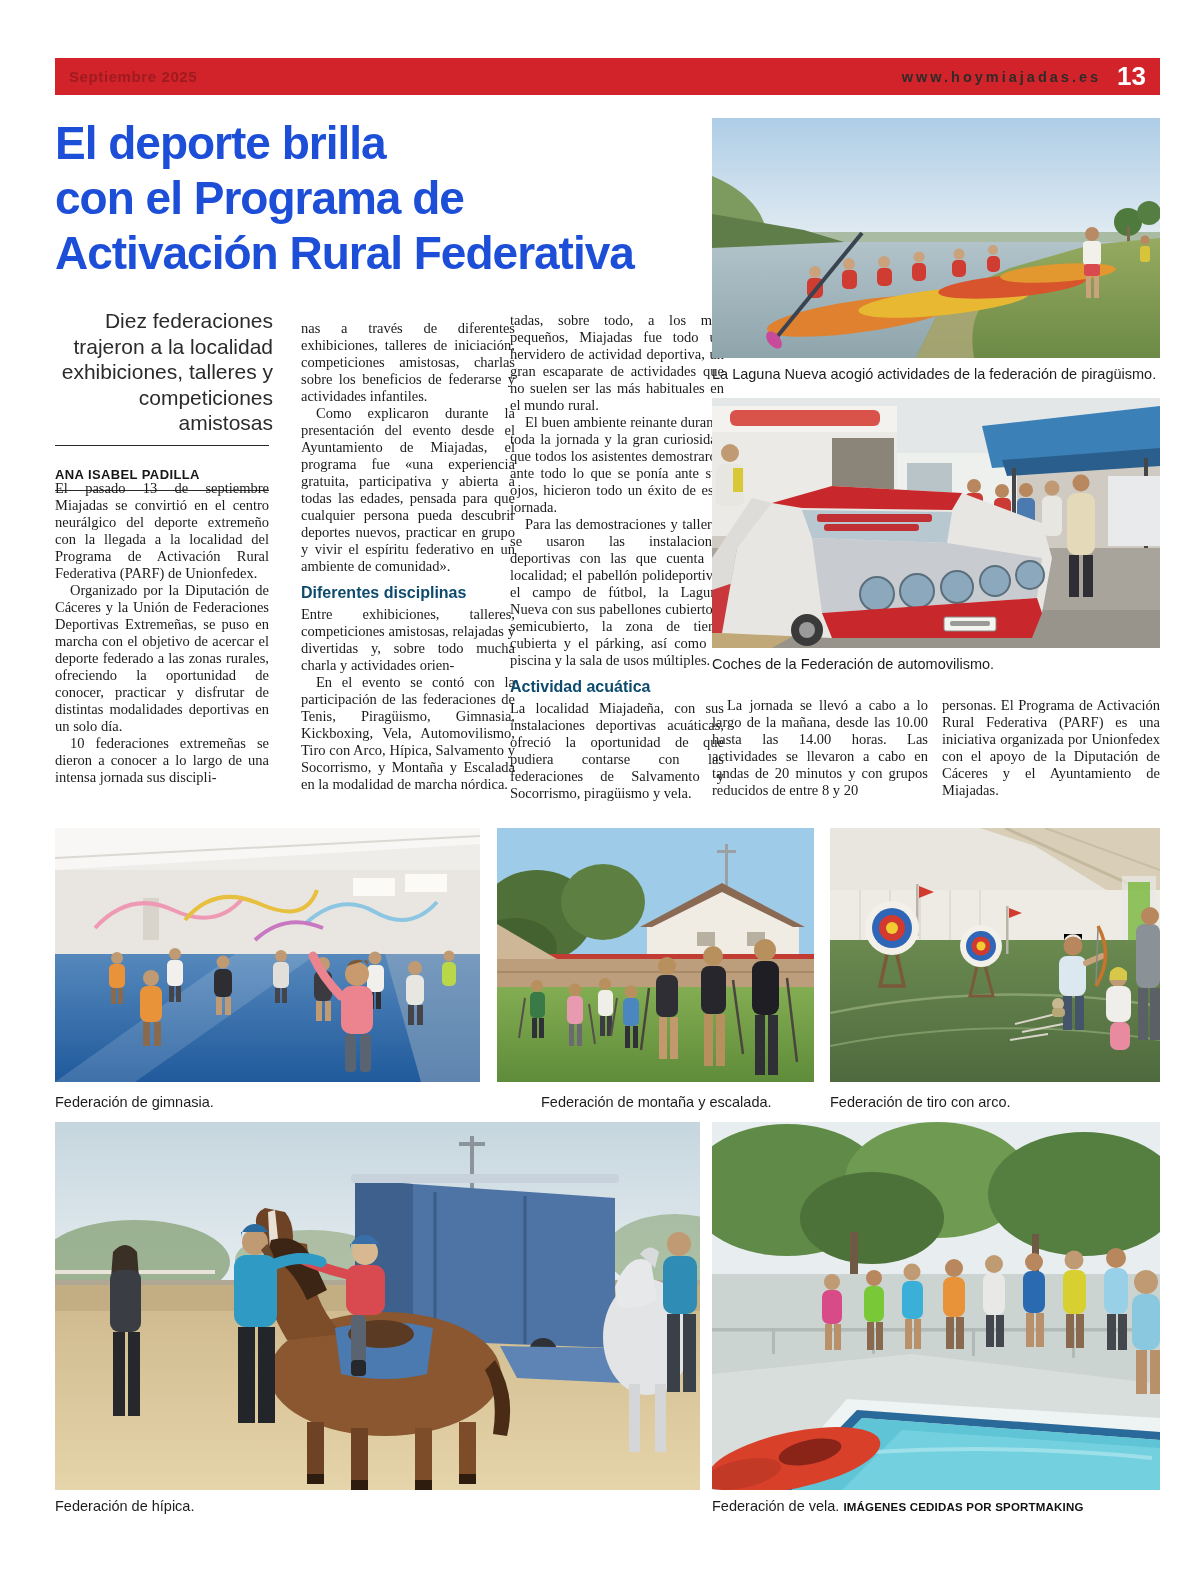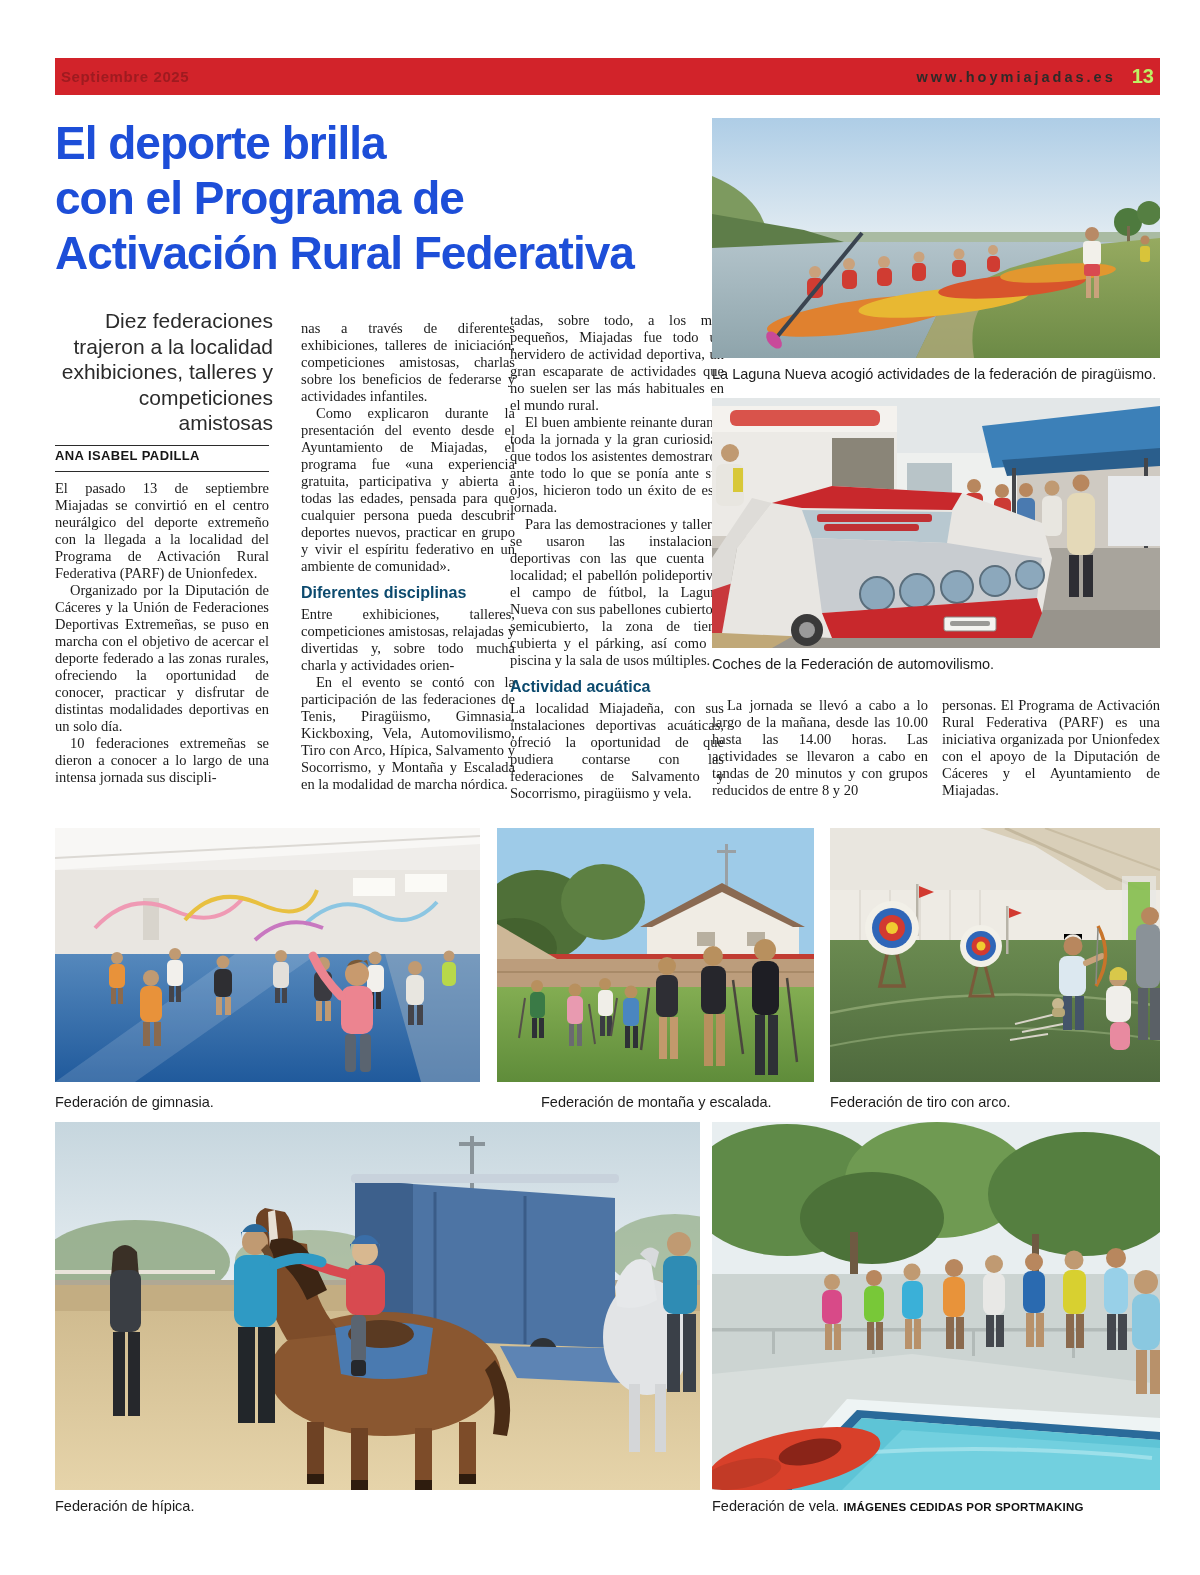--- a/index.html
+++ b/index.html
@@ -3,32 +3,32 @@
 <meta charset="utf-8">
 <style>
   html,body{margin:0;padding:0;background:#ffffff;}
   .page{position:relative;width:1200px;height:1575px;background:#ffffff;overflow:hidden;
         font-family:"Liberation Sans",sans-serif;color:#1b1b1b;}
   .abs{position:absolute;}
 
   
   .masthead{left:55px;top:58px;width:1105px;height:37px;background:#d2232a;
             display:flex;align-items:center;justify-content:space-between;
-            padding:0 6px;box-sizing:border-box;}
+            padding:0 14px;box-sizing:border-box;}
   .issue-date{color:#9e1b20;font-weight:bold;font-size:15px;letter-spacing:.6px;}
   .mast-right{display:flex;align-items:center;}
   .site-url{color:#2f2b29;font-weight:bold;font-size:14.5px;letter-spacing:3px;}
-  .page-number{color:#bef264;font-weight:bold;font-size:20px;margin-left:16px;}
+  .page-number{color:#ffffff;font-weight:bold;font-size:26px;margin-left:16px;}
 
   
   .headline{left:55px;top:116px;width:665px;font-weight:bold;color:#1d4ed8;
             font-size:46px;line-height:55px;letter-spacing:-1px;}
   .standfirst{left:55px;top:308px;width:218px;font-size:21px;line-height:25.5px;color:#2b2b2b;text-align:right;}
   .bylinebox{left:55px;top:445px;width:214px;border-top:1px solid #2b2b2b;
-             border-bottom:1px solid #2b2b2b;padding:0 0 7px;box-sizing:border-box;}
+             border-bottom:1px solid #2b2b2b;padding:19px 0 7px;box-sizing:border-box;}
   .byline{font-size:13px;font-weight:bold;letter-spacing:.4px;color:#161616;}
 
   
   .bodycol{font-family:"Liberation Serif",serif;font-size:14.5px;line-height:17px;
            color:#1b1b1b;text-align:justify;overflow:hidden;hyphens:auto;}
   .bodycol p{margin:0;text-indent:15px;}
   .bodycol p:first-child{text-indent:0;}
   .bodycol h3{font-family:"Liberation Sans",sans-serif;font-size:16px;line-height:20px;
               margin:8px 0 3px;color:#0c4a6e;text-align:left;}
   .bodycol h3 + p{text-indent:0;}

